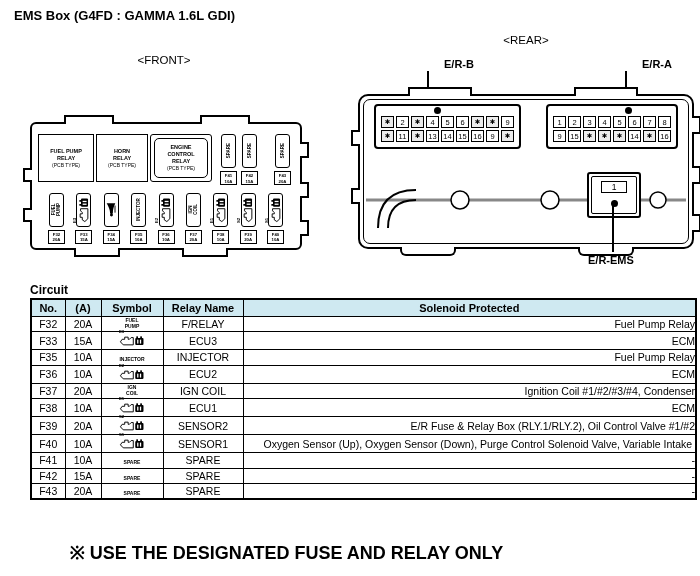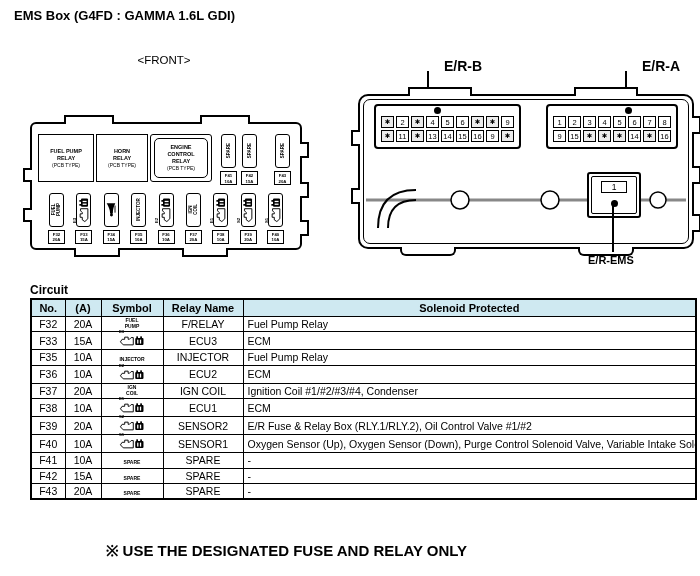--- a/index.html
+++ b/index.html
@@ -44,21 +44,21 @@
   .vtext{white-space:pre; font-size:4.5px; font-weight:700; line-height:1.2;
     text-align:center; transform:rotate(-90deg);}
   .rot{transform:rotate(-90deg); line-height:0;}
   .flabel{width:17px; min-height:12px; border:1px solid #000; margin-top:3px;
     font-size:4.3px; font-weight:700; line-height:1.3; text-align:center;
     white-space:pre; padding-top:1px;}
   .frow2{display:flex; justify-content:space-between; padding:0 10px; align-items:flex-start;}
 
   
   .rear-wrap{position:absolute; left:352px; top:34px; width:348px; height:250px;}
-  .conn-label{position:absolute; font-size:14px; font-weight:700;padding-left:34px;}
+  .conn-label{position:absolute; font-size:11px; font-weight:700;padding-left:34px;}
   .erb{left:58px; top:24px;} .era{left:256px; top:24px;}
   .lead{position:absolute; width:1.5px; background:#000;}
   .lead-b{left:75px; top:37px; height:36px;} .lead-a{left:273px; top:37px; height:36px;}
   .lead-e{left:260px; top:168px; height:50px;}
   .ems-label{position:absolute; left:236px; top:220px; font-size:11px; font-weight:700;}
   .rear-box{position:absolute; left:6px; top:60px; width:336px; height:155px;
     border:2px solid #000; border-radius:10px; background:#fff;}
   .inner-wall{position:absolute; inset:3px; border:1.5px solid #000; border-radius:7px; pointer-events:none;}
   .rt1{left:48px; width:64px;} .rt2{left:214px; width:64px;}
   .rr1{top:20px; height:18px;} .rr2{top:70px; height:18px;} .rr3{top:118px; height:18px;}
@@ -85,31 +85,31 @@
     display:flex; align-items:center; justify-content:center; font-size:8.5px;}
   .dot.de{left:22px; top:26px;}
 
   
   .circuit-heading{position:absolute; left:30px; top:283px; font-size:12px; font-weight:700;}
   .circuit-table{position:absolute; left:30px; top:298px; width:667px;
     border-collapse:collapse; table-layout:fixed; border:2px solid #000;}
   .circuit-table th,.circuit-table td{border:1px solid #000;}
   .circuit-table th{background:var(--hdr-bg); font-size:11px; font-weight:700; height:17px;}
   .circuit-table td{font-size:10.5px; height:15.5px; text-align:center; padding:0;}
-  td.c-circuit{text-align:left; padding-left:4px; white-space:nowrap; overflow:hidden;}
+  td.c-circuit{text-align:right; padding-left:20px; white-space:nowrap; overflow:hidden;}
   .col-no{width:34px;} .col-amp{width:36px;} .col-sym{width:62px;} .col-name{width:80px;}
   .sym-text{display:inline-block; font-size:5px; font-weight:700; line-height:1.15; white-space:pre;}
   .sym-ecu{position:relative; display:inline-block; line-height:0; padding-top:3px;}
   .sym-sup{position:absolute; top:-2px; left:0; font-size:4.3px; font-weight:700; line-height:1;}
   .sym-horn{display:inline-block; line-height:0;}
   .vfuse .sym-ecu{padding-top:0;}
   .vfuse .sym-sup{top:-5px;}
 
   .footer{position:absolute; left:0; top:540px; width:573px; text-align:center;
-    font-size:15px; font-weight:700;}
+    font-size:18px; font-weight:700;}
   .hidden-defs{position:absolute; width:0; height:0; overflow:hidden;}
 </style>
 </head>
 <body>
 
 <svg class="hidden-defs" aria-hidden="true">
   <defs>
     <symbol id="sym-ecu" viewBox="0 0 30 14">
       <path d="M1.5 8 L3.5 5 H6.5 V2.5 H10.5 V5 H12 L14 3 H16.5 V11.5 H4.8 L1.5 8 Z" fill="none" stroke="#000" stroke-width="1.1"></path>
       <rect x="20" y="1.6" width="2" height="2.4" fill="#000"></rect>
@@ -259,20 +259,21 @@
             </div>
             <div class="flabel">F40
 10A</div>
           </div>
         </div>
     </div>
   </div>
 </div>
 
 <div class="rear-wrap">
+  <div class="caption">&lt;REAR&gt;</div>
   <div class="conn-label erb">E/R-B</div>
   <div class="conn-label era">E/R-A</div>
   <div class="lead lead-b"></div>
   <div class="lead lead-a"></div>
 
   <div class="rear-box">
     <div class="inner-wall"></div>
     <div class="tab top rt1"></div>
     <div class="tab top rt2"></div>
     <div class="tab right rr1"></div>

